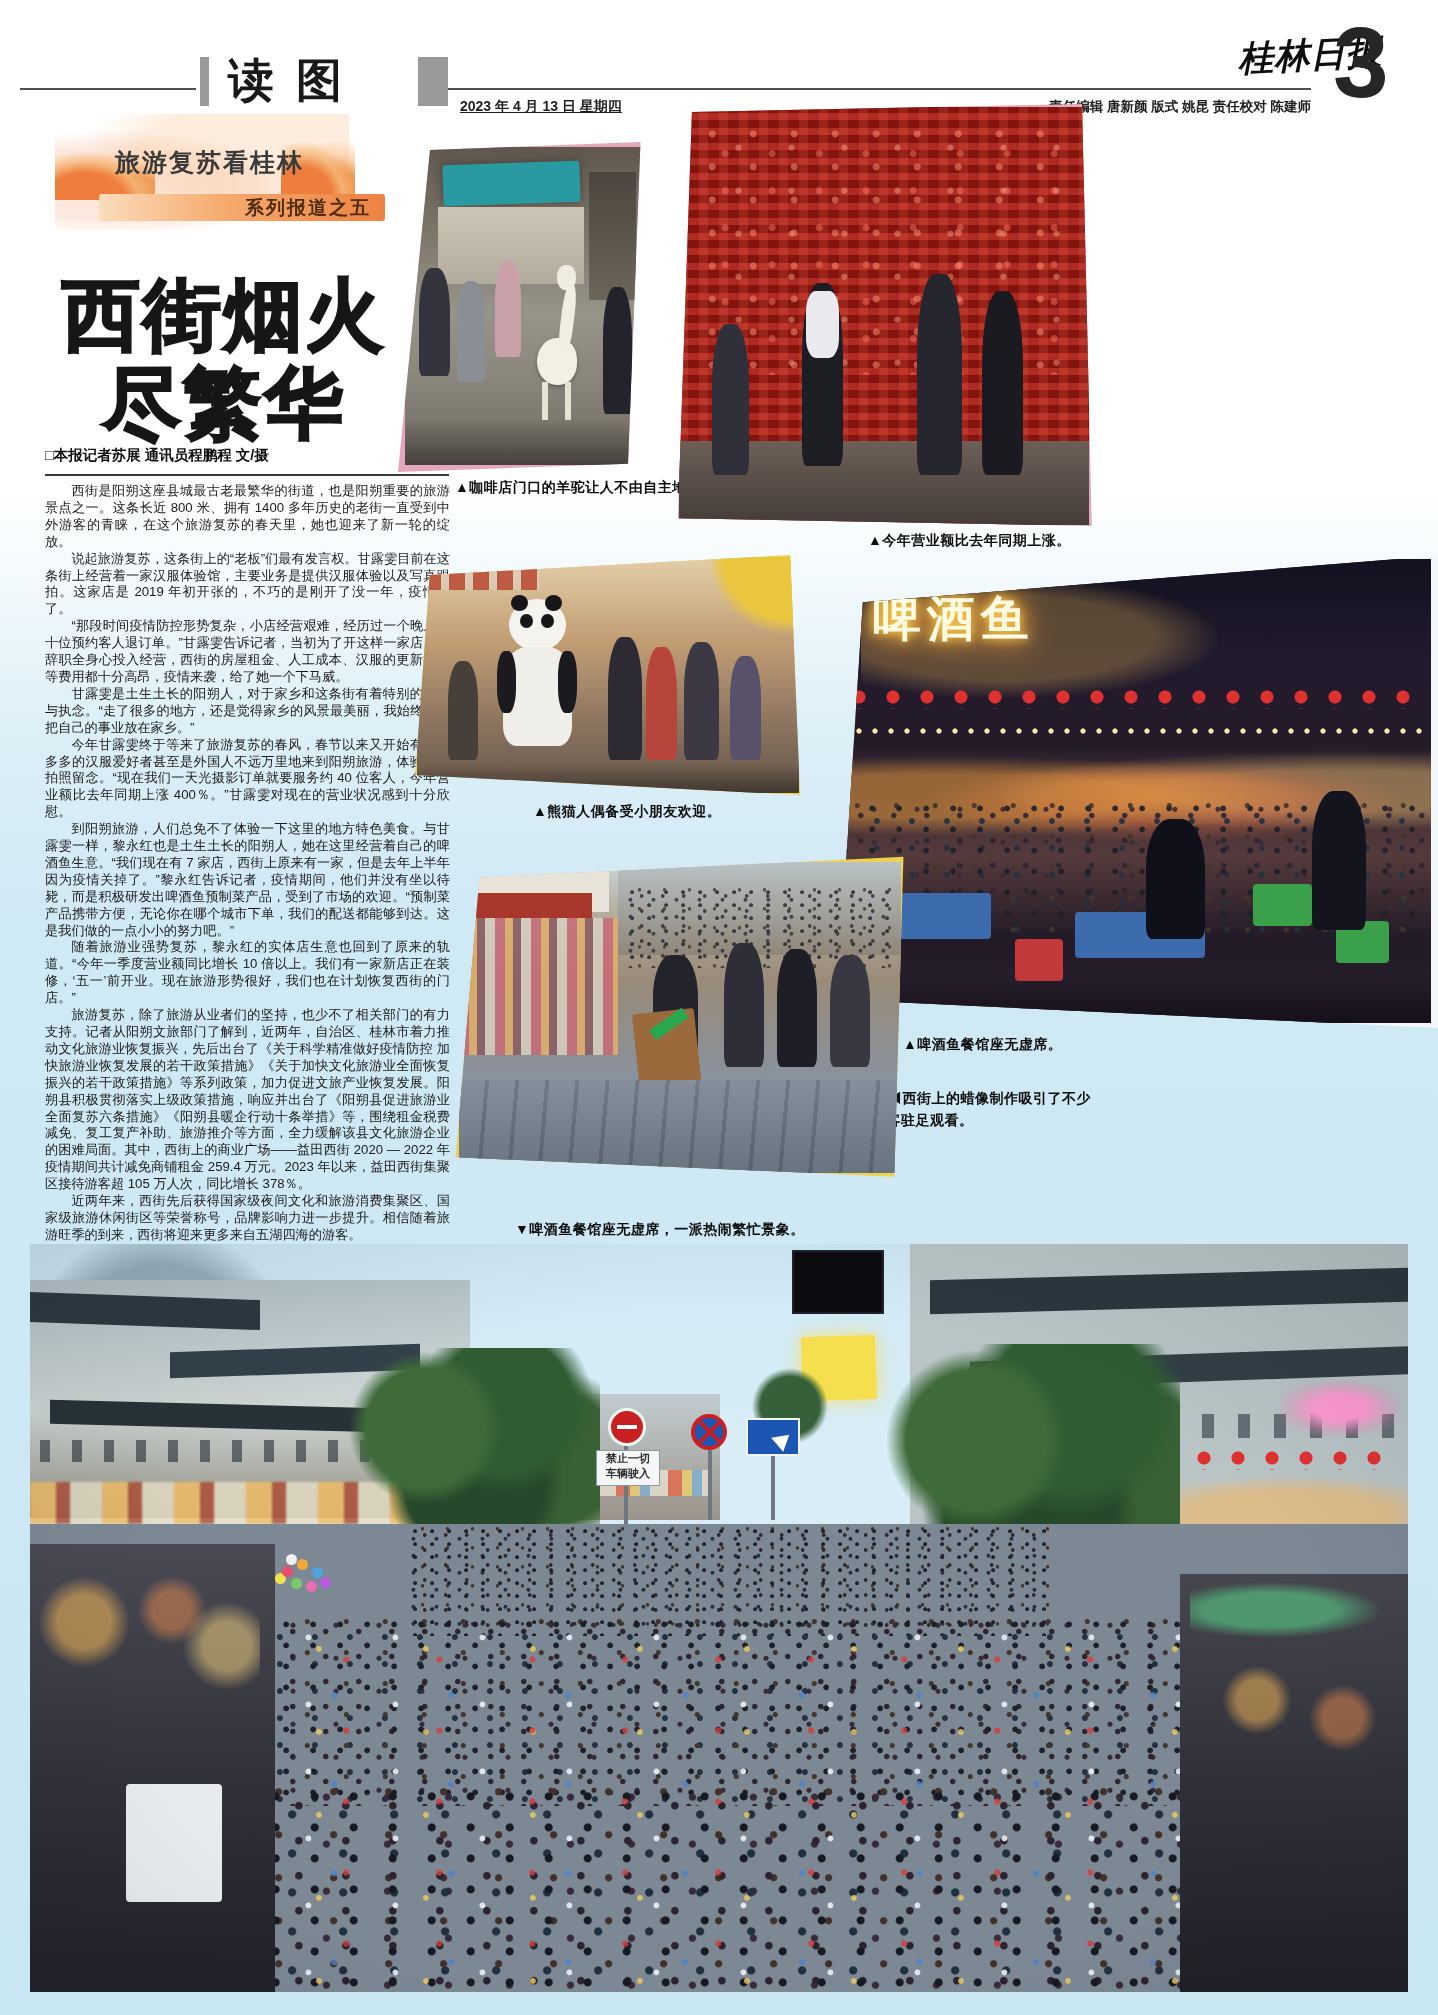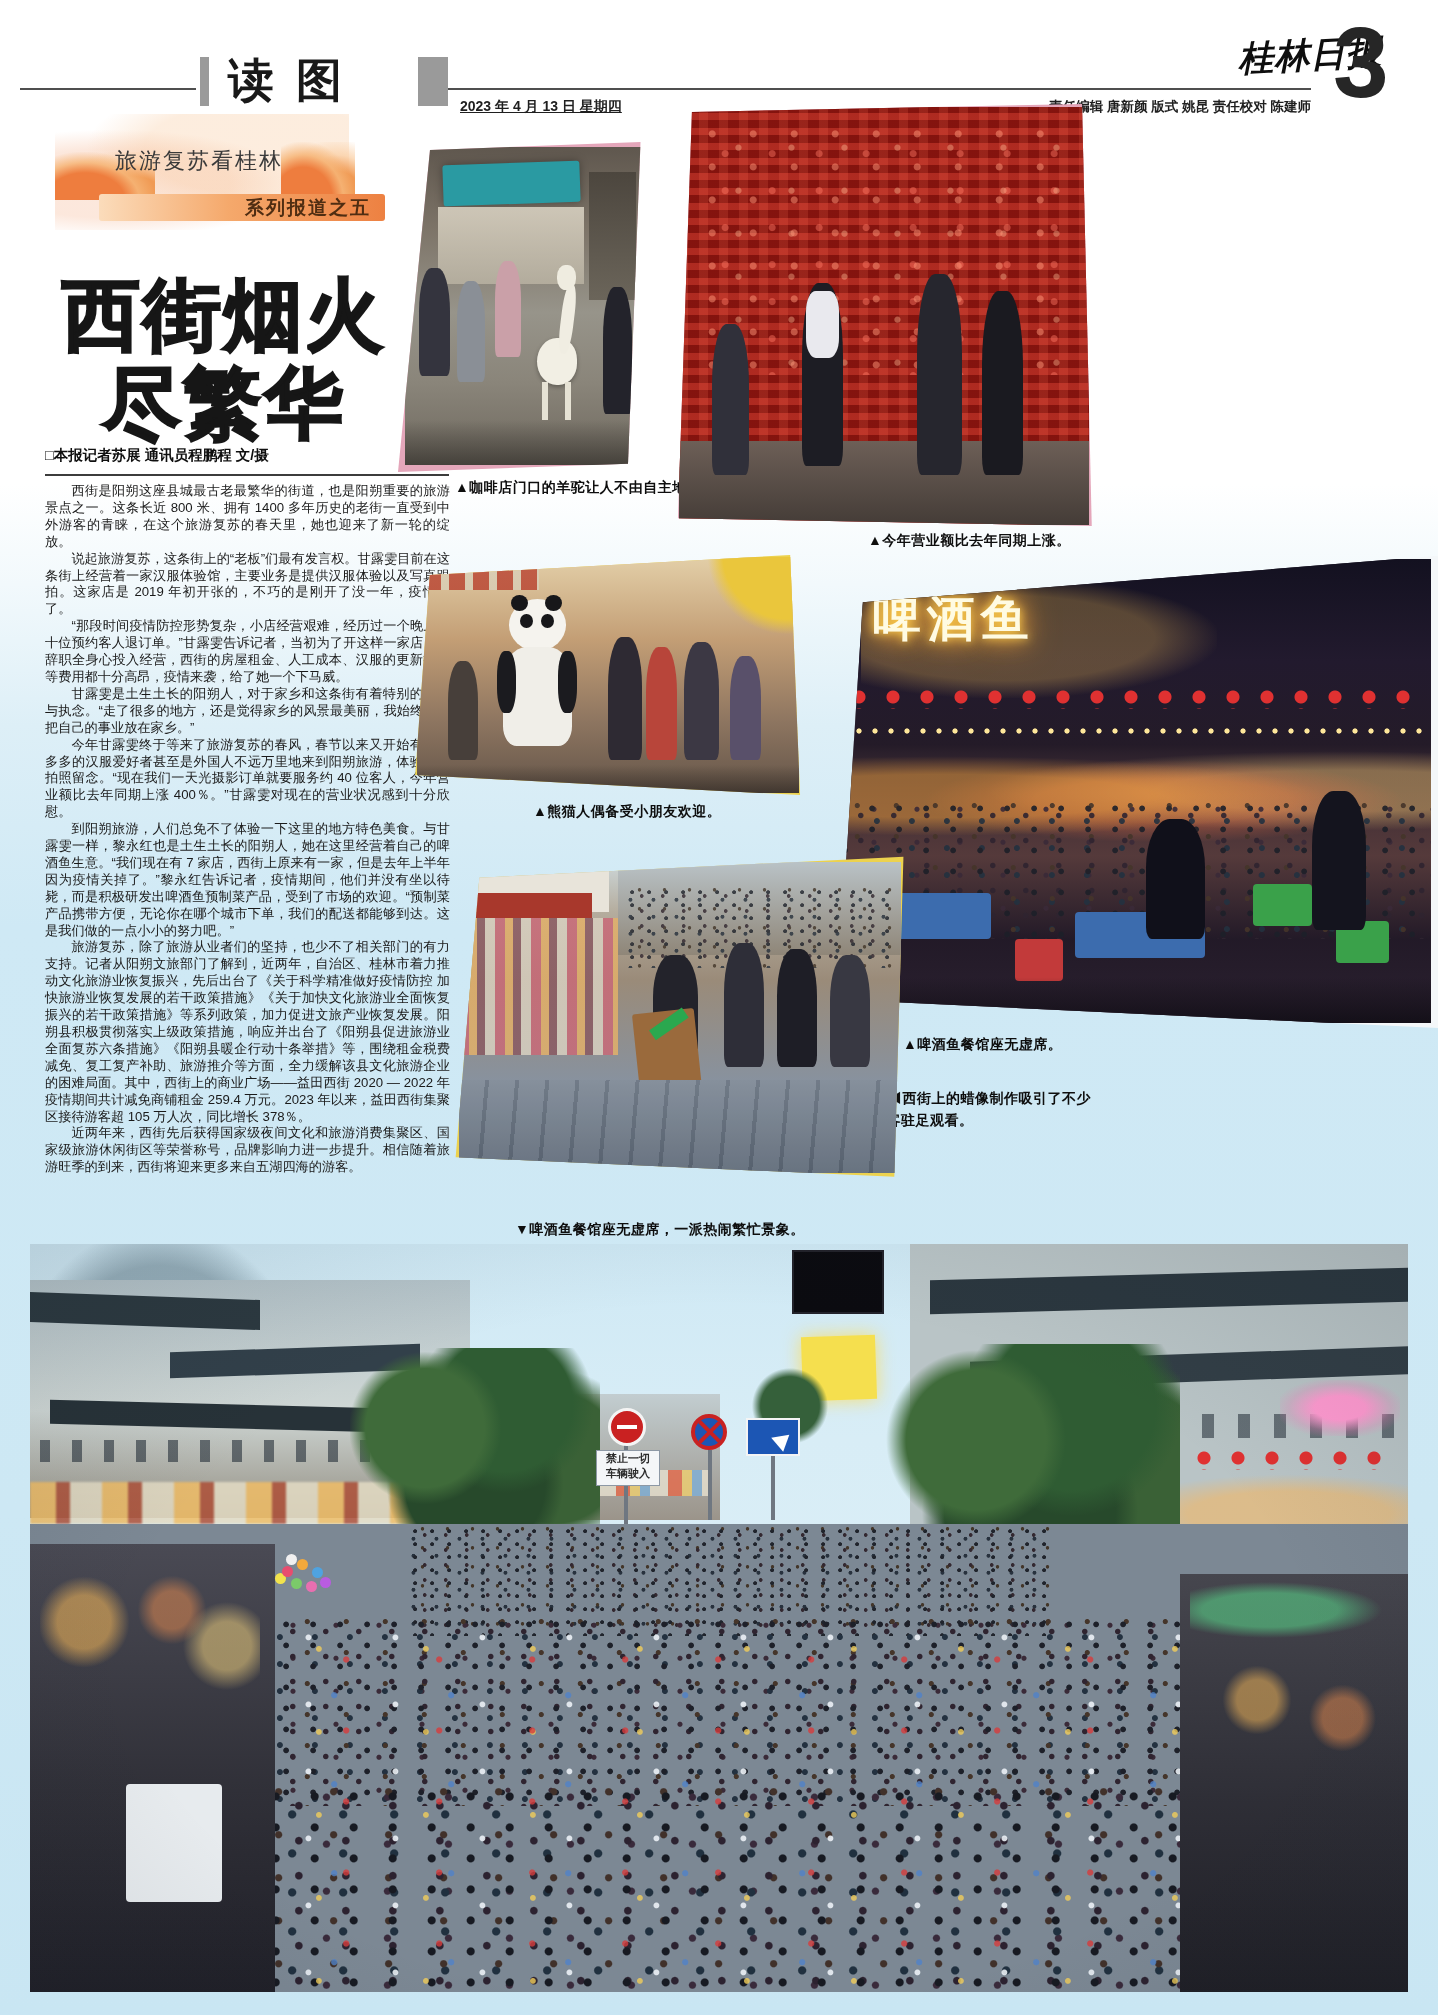--- a/index.html
+++ b/index.html
@@ -18,21 +18,21 @@
   .masthead{font-size:35px;font-weight:900;font-style:italic;color:#0e0e0e;font-family:"DejaVu Serif", serif;transform:rotate(-3deg);letter-spacing:1px;}
   .pageno{font-size:100px;font-weight:900;color:#262626;line-height:1;font-family:"Liberation Sans", sans-serif;}
   
   .badge{left:55px;top:114px;width:294px;height:116px;}
   .badge-wash{inset:0;background:
      radial-gradient(ellipse at 70% 30%, rgba(246,183,124,.25) 0 40%, transparent 60%),
      radial-gradient(ellipse at 20% 60%, rgba(238,125,62,.18) 0 35%, transparent 55%);}
   .badge-mtn{background:
      radial-gradient(ellipse at 30% 100%, #ee7d3e 0 40%, rgba(246,181,119,.85) 55%, transparent 72%),
      radial-gradient(ellipse at 75% 100%, #f09a54 0 35%, rgba(250,205,160,.7) 55%, transparent 75%);}
-  .badge-title{font-size:22px;font-weight:400;color:#3a3a3a;letter-spacing:2px;white-space:nowrap;}
+  .badge-title{font-size:25px;font-weight:700;color:#3a3a3a;letter-spacing:2px;white-space:nowrap;}
   .badge-strip{background:linear-gradient(90deg,#fbdcbb 0%,#f5a96c 45%,#ed8142 100%);border-radius:3px;margin-left:36px;}
   .badge-sub{font-size:19px;font-weight:700;color:#4f2d12;text-align:right;line-height:27px;padding-right:14px;letter-spacing:2px;}
   
   .headline{width:356px;text-align:center;font-size:78px;font-weight:900;color:#161616;
     -webkit-text-stroke:2.5px #161616;letter-spacing:3px;font-family:"Liberation Sans",sans-serif;}
   .byline{width:404px;font-size:14.5px;font-weight:700;color:#0f0f0f;border-bottom:2px solid #3c3c3c;padding-bottom:9px;}
   .article{width:405px;font-size:13.2px;line-height:16.9px;color:#1a1a1a;text-align:justify;}
   .article p{margin:0;text-indent:2em;}
   
   .photo{overflow:hidden;}
@@ -118,20 +118,21 @@
   <div class="abs headline" style="left:46px;top:264px;">西街烟火</div>
   <div class="abs byline" style="left:45px;top:446px;">□本报记者苏展   通讯员程鹏程   文/摄</div>
   <div class="abs headline" style="left:46px;top:352px;">尽繁华</div>
   <div class="abs article" style="left:45px;top:483px;">
       <p>西街是阳朔这座县城最古老最繁华的街道，也是阳朔重要的旅游景点之一。这条长近 800 米、拥有 1400 多年历史的老街一直受到中外游客的青睐，在这个旅游复苏的春天里，她也迎来了新一轮的绽放。</p>
       <p>说起旅游复苏，这条街上的“老板”们最有发言权。甘露雯目前在这条街上经营着一家汉服体验馆，主要业务是提供汉服体验以及写真跟拍。这家店是 2019 年初开张的，不巧的是刚开了没一年，疫情来了。</p>
       <p>“那段时间疫情防控形势复杂，小店经营艰难，经历过一个晚上几十位预约客人退订单。”甘露雯告诉记者，当初为了开这样一家店，她辞职全身心投入经营，西街的房屋租金、人工成本、汉服的更新换代等费用都十分高昂，疫情来袭，给了她一个下马威。</p>
       <p>甘露雯是土生土长的阳朔人，对于家乡和这条街有着特别的情感与执念。“走了很多的地方，还是觉得家乡的风景最美丽，我始终希望把自己的事业放在家乡。”</p>
       <p>今年甘露雯终于等来了旅游复苏的春风，春节以来又开始有许许多多的汉服爱好者甚至是外国人不远万里地来到阳朔旅游，体验汉服拍照留念。“现在我们一天光摄影订单就要服务约 40 位客人，今年营业额比去年同期上涨 400％。”甘露雯对现在的营业状况感到十分欣慰。</p>
       <p>到阳朔旅游，人们总免不了体验一下这里的地方特色美食。与甘露雯一样，黎永红也是土生土长的阳朔人，她在这里经营着自己的啤酒鱼生意。“我们现在有 7 家店，西街上原来有一家，但是去年上半年因为疫情关掉了。”黎永红告诉记者，疫情期间，他们并没有坐以待毙，而是积极研发出啤酒鱼预制菜产品，受到了市场的欢迎。“预制菜产品携带方便，无论你在哪个城市下单，我们的配送都能够到达。这是我们做的一点小小的努力吧。”</p>
+      <p>随着旅游业强势复苏，黎永红的实体店生意也回到了原来的轨道。“今年一季度营业额同比增长 10 倍以上。我们有一家新店正在装修，‘五一’前开业。现在旅游形势很好，我们也在计划恢复西街的门店。”</p>
       <p>旅游复苏，除了旅游从业者们的坚持，也少不了相关部门的有力支持。记者从阳朔文旅部门了解到，近两年，自治区、桂林市着力推动文化旅游业恢复振兴，先后出台了《关于科学精准做好疫情防控 加快旅游业恢复发展的若干政策措施》《关于加快文化旅游业全面恢复振兴的若干政策措施》等系列政策，加力促进文旅产业恢复发展。阳朔县积极贯彻落实上级政策措施，响应并出台了《阳朔县促进旅游业全面复苏六条措施》《阳朔县暖企行动十条举措》等，围绕租金税费减免、复工复产补助、旅游推介等方面，全力缓解该县文化旅游企业的困难局面。其中，西街上的商业广场——益田西街 2020 — 2022 年疫情期间共计减免商铺租金 259.4 万元。2023 年以来，益田西街集聚区接待游客超 105 万人次，同比增长 378％。</p>
       <p>近两年来，西街先后获得国家级夜间文化和旅游消费集聚区、国家级旅游休闲街区等荣誉称号，品牌影响力进一步提升。相信随着旅游旺季的到来，西街将迎来更多来自五湖四海的游客。</p>
     </div>
 
   <div class="abs photo p1" style="left:398px;top:140px;width:250px;height:332px;">
     <div class="photo-inner" style="background:linear-gradient(180deg,#5f574e 0%,#7d7468 26%,#97948a 52%,#8a857a 74%,#6e685e 100%);">
       <div class="layer" style="left:16%;top:5%;width:58%;height:13%;background:#2a9aa2;border-radius:3px;transform:rotate(-2deg);box-shadow:0 0 8px rgba(0,0,0,.35);"></div>
       <div class="layer" style="left:14%;top:19%;width:62%;height:24%;background:linear-gradient(180deg,#ddd6c6,#b9b2a2);opacity:.85;"></div>
       <div class="layer" style="left:78%;top:8%;width:20%;height:40%;background:linear-gradient(180deg,#4c463e,#6b655a);"></div>
       <div class="fig" style="left:6%;top:38%;width:13%;height:34%;background:#34343e;"></div>

